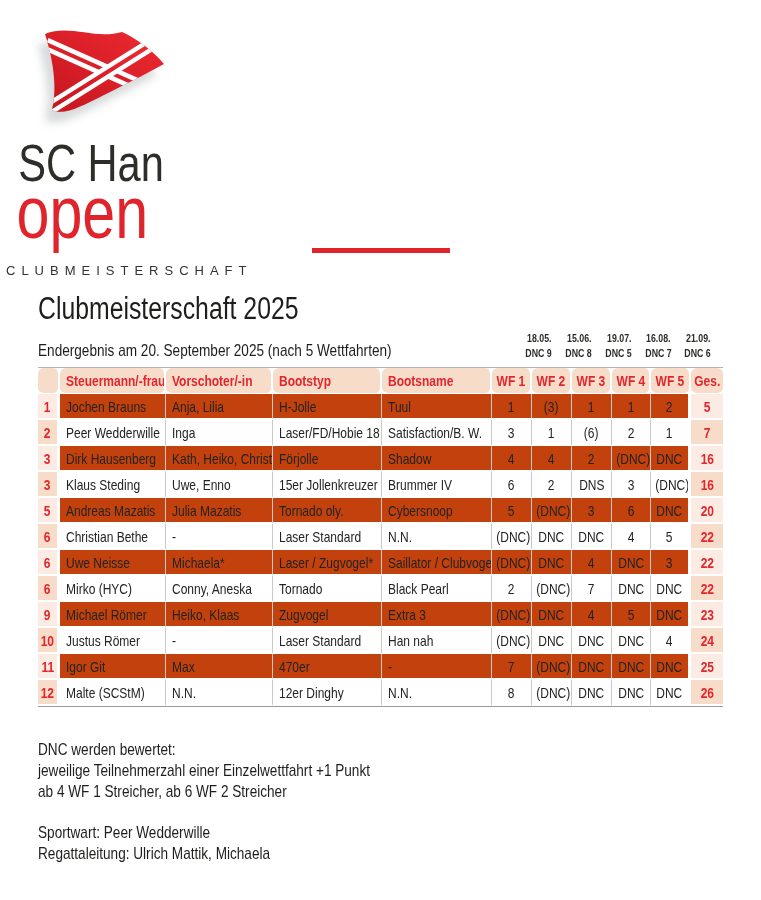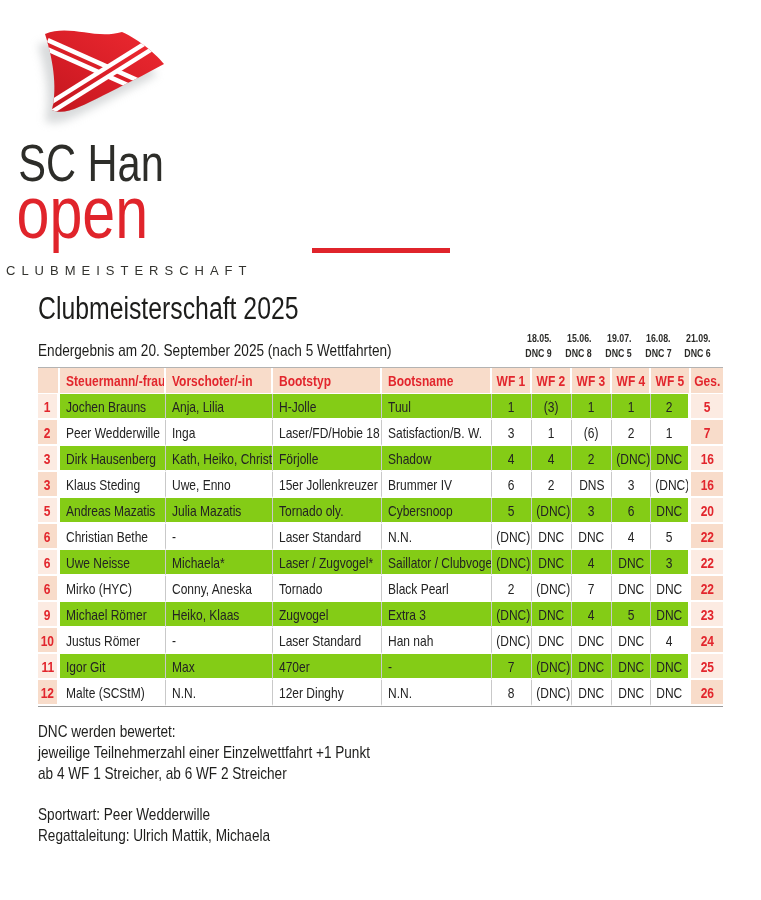--- a/index.html
+++ b/index.html
@@ -31,36 +31,36 @@
   .day  { width:40px; text-align:center; font-size:11px; font-weight:700;
           color:#2b2b28; line-height:15px; }
   .day:nth-child(4) { width:39px; }
 
   
   table { margin-top:4px; width:685px; table-layout:fixed;
           border-collapse:separate; border-spacing:0;
           border-top:1px solid #b3b3b3; border-bottom:1px solid #9a9a9a; }
   th, td { padding:0; height:26px; vertical-align:middle; overflow:hidden; }
   thead th { background:#f8dcca; color:#e2262d; font-weight:700; font-size:15px;
-             border-right:2px solid #fff; border-bottom:1px solid #fff; }
+             border-right:2px solid #fff; border-bottom:1px solid #fff;border-radius:6px; }
   thead th:last-child { border-right:none; }
   .h-text { text-align:left; padding-left:6px; }
   .h-num  { text-align:center; }
   tbody td { font-size:15px; border-bottom:2px solid #fff; background:#fff; color:#232323; }
   .td-text { text-align:left; padding-left:6px; border-right:1px solid #c9c9c9; }
   .td-wf   { text-align:center; border-right:1px solid #c9c9c9; }
   .td-wf-last { border-right:3px solid #fff; }
   .td-rank { text-align:center; color:#e2262d; font-weight:700;
              border-right:3px solid #fff; background:#f8dcca; }
   .td-ges  { text-align:center; color:#e2262d; font-weight:700; background:#f8dcca; }
-  tr.alt .td-text, tr.alt .td-wf { background:#84cc16; }
+  tr.alt .td-text, tr.alt .td-wf { background:#c2410c; }
   tr.alt .td-rank, tr.alt .td-ges { background:#fcebe2; }
 
   
-  .notes { margin-top:14px; font-size:17px; }
+  .notes { margin-top:32px; font-size:17px; }
   .notes p { margin:0; line-height:21px; }
   .officials { margin-top:20px; }
 </style>
 </head>
 <body>
 
 <div class="logo-wrap">
   <div class="flag-box">
     <svg width="200" height="112" viewBox="0 0 200 112">
       <defs>

